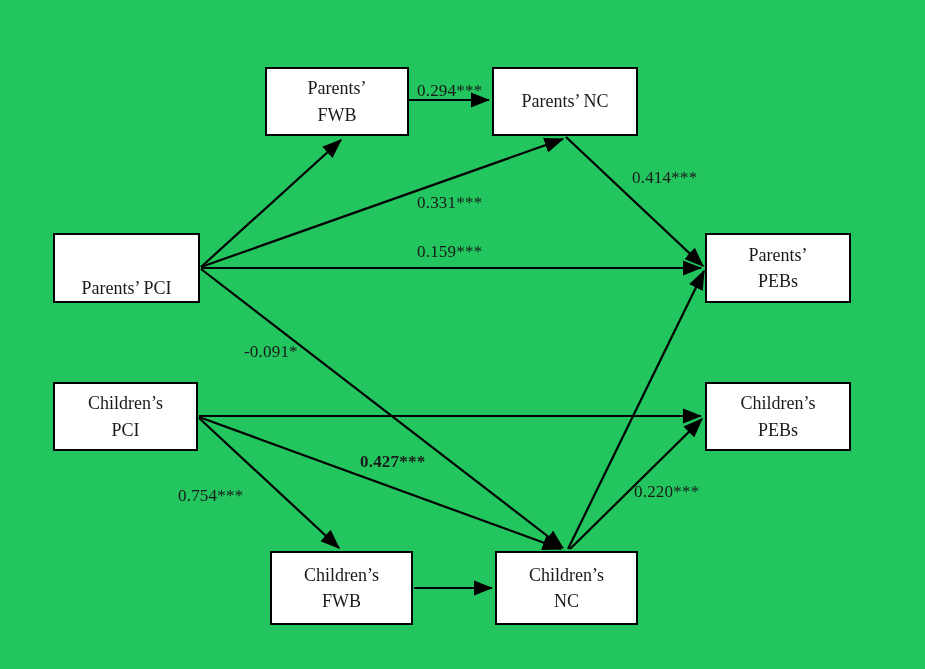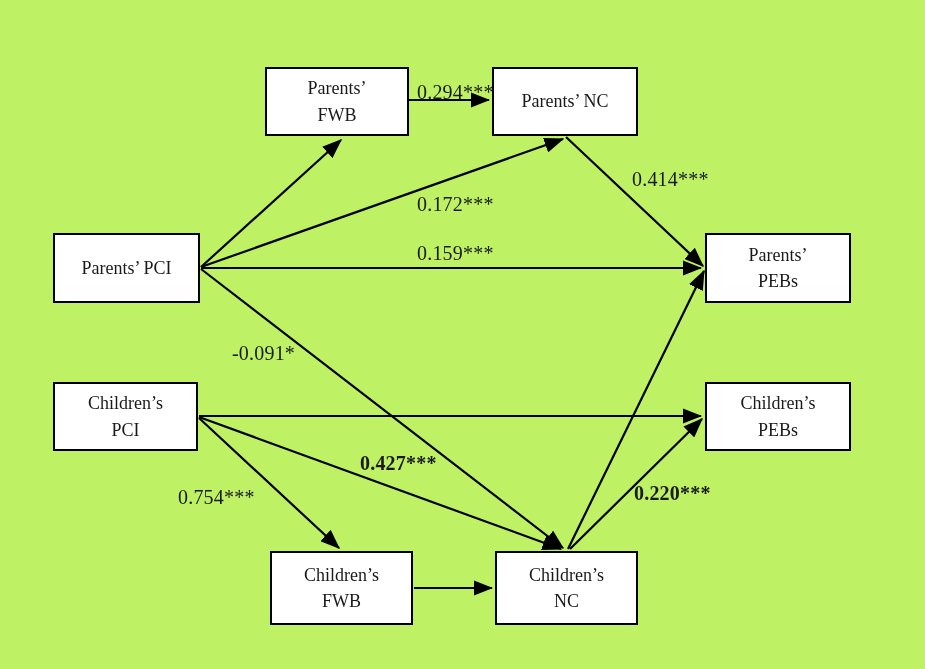--- a/index.html
+++ b/index.html
@@ -4,21 +4,21 @@
 <style>
   html, body {
     margin: 0;
     padding: 0;
     background: #ffffff;
   }
   #canvas {
     position: relative;
     width: 925px;
     height: 669px;
-    background: #bef264;
+    background: #22c55e;
     overflow: hidden;
     font-family: "Liberation Serif", "DejaVu Serif", serif;
   }
   svg#edges {
     position: absolute;
     left: 0;
     top: 0;
     width: 925px;
     height: 669px;
     pointer-events: none;
@@ -34,21 +34,21 @@
     justify-content: center;
     font-size: 18px;
     line-height: 1.45;
     color: #1a1a1a;
     text-align: center;
     z-index: 2;
   }
   .node .line2 { display: block; text-align: center; }
   .edge-label {
     position: absolute;
-    font-size: 20px;
+    font-size: 17px;
     color: #1a1a1a;
     white-space: nowrap;
     z-index: 3;
     letter-spacing: 0.2px;
   }
 </style>
 </head>
 <body>
 
 <div id="canvas">
@@ -76,21 +76,21 @@
   </svg>
 
   <div id="node-layer">
       <div class="node" style="left: 265px; top: 67px; width: 144px; height: 69px; border-color: rgb(0, 0, 0);">
         <span>Parents’</span>
         <span class="line2">FWB</span>
       </div>
       <div class="node" style="left: 492px; top: 67px; width: 146px; height: 69px; border-color: rgb(0, 0, 0); text-align: right;">
         <span>Parents’ NC</span>
       </div>
-      <div class="node" style="left: 53px; top: 233px; width: 147px; height: 70px; border-color: rgb(0, 0, 0);">
+      <div class="node" style="left: 53px; top: 233px; width: 147px; height: 70px; border-color: rgb(0, 0, 0); justify-content: flex-end;">
         <span>Parents’ PCI</span>
       </div>
       <div class="node" style="left: 705px; top: 233px; width: 146px; height: 70px; border-color: rgb(0, 0, 0);">
         <span>Parents’</span>
         <span class="line2">PEBs</span>
       </div>
       <div class="node" style="left: 53px; top: 382px; width: 145px; height: 69px; border-color: rgb(0, 0, 0);">
         <span>Children’s</span>
         <span class="line2">PCI</span>
       </div>
@@ -102,22 +102,22 @@
         <span>Children’s</span>
         <span class="line2">FWB</span>
       </div>
       <div class="node" style="left: 495px; top: 551px; width: 143px; height: 74px; border-color: rgb(0, 0, 0);">
         <span>Children’s</span>
         <span class="line2">NC</span>
       </div>
     </div>
   <div id="label-layer">
       <span class="edge-label" style="left: 417px; top: 81px; color: rgb(26, 26, 26);">0.294***</span>
-      <span class="edge-label" style="left: 417px; top: 193px; color: rgb(26, 26, 26);">0.172***</span>
+      <span class="edge-label" style="left: 417px; top: 193px; color: rgb(26, 26, 26);">0.331***</span>
       <span class="edge-label" style="left: 417px; top: 242px; color: rgb(26, 26, 26);">0.159***</span>
       <span class="edge-label" style="left: 632px; top: 168px; color: rgb(26, 26, 26);">0.414***</span>
-      <span class="edge-label" style="left: 232px; top: 342px; color: rgb(26, 26, 26);">-0.091*</span>
+      <span class="edge-label" style="left: 244px; top: 342px; color: rgb(26, 26, 26);">-0.091*</span>
       <span class="edge-label" style="left: 360px; top: 452px; color: rgb(26, 26, 26); font-weight: bold;">0.427***</span>
       <span class="edge-label" style="left: 178px; top: 486px; color: rgb(26, 26, 26);">0.754***</span>
-      <span class="edge-label" style="left: 634px; top: 482px; color: rgb(26, 26, 26); font-weight: bold;">0.220***</span>
+      <span class="edge-label" style="left: 634px; top: 482px; color: rgb(26, 26, 26);">0.220***</span>
     </div>
 
 </div>
 
 </body></html>

